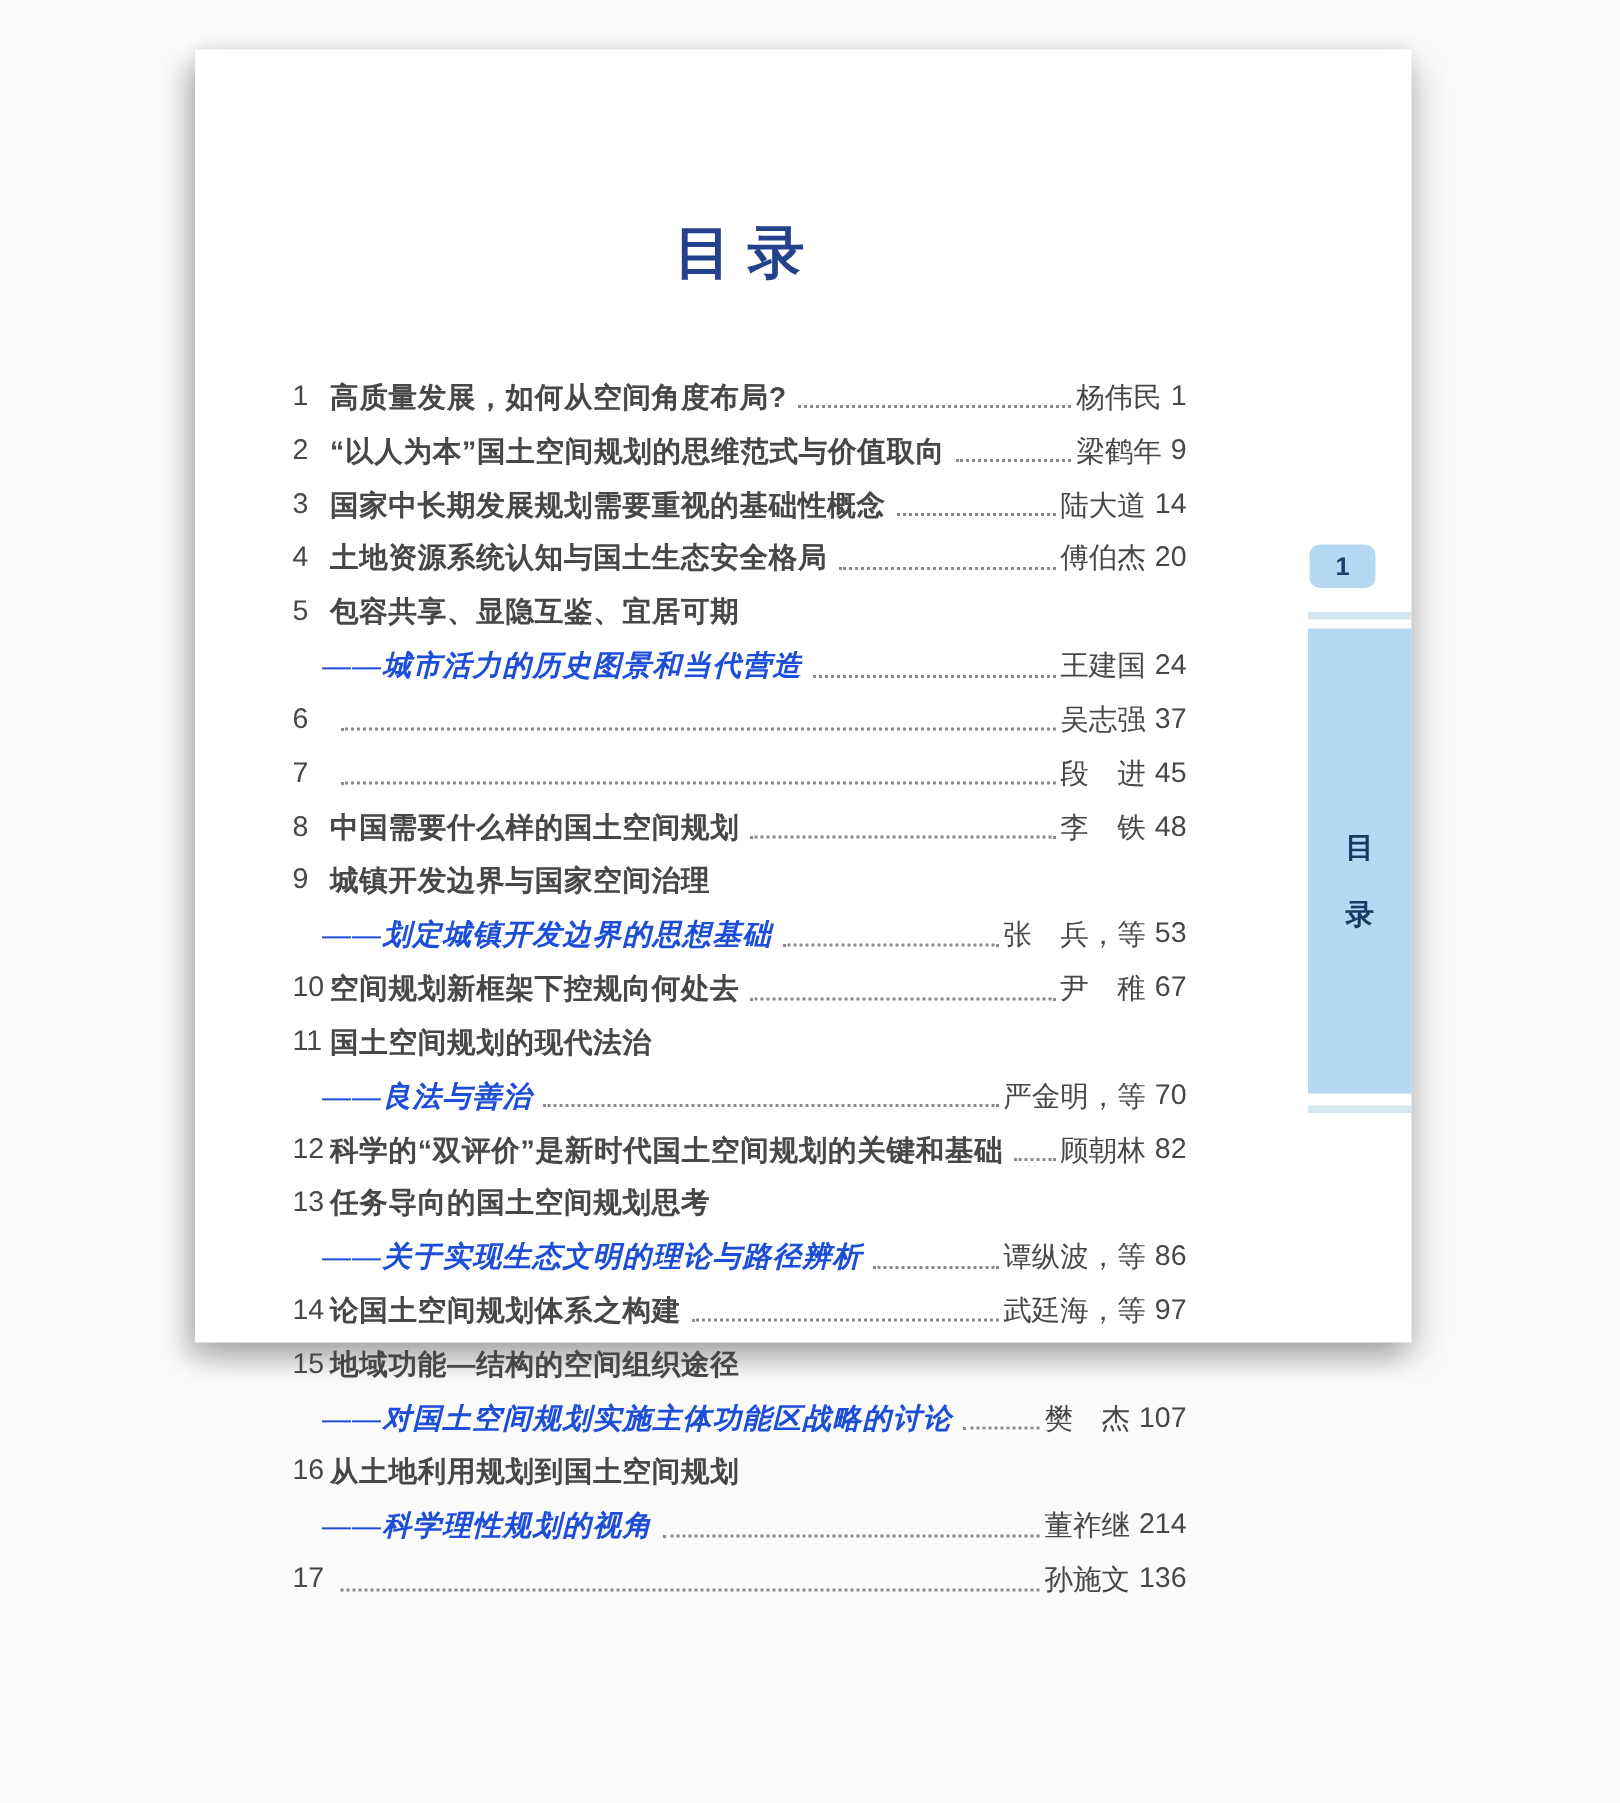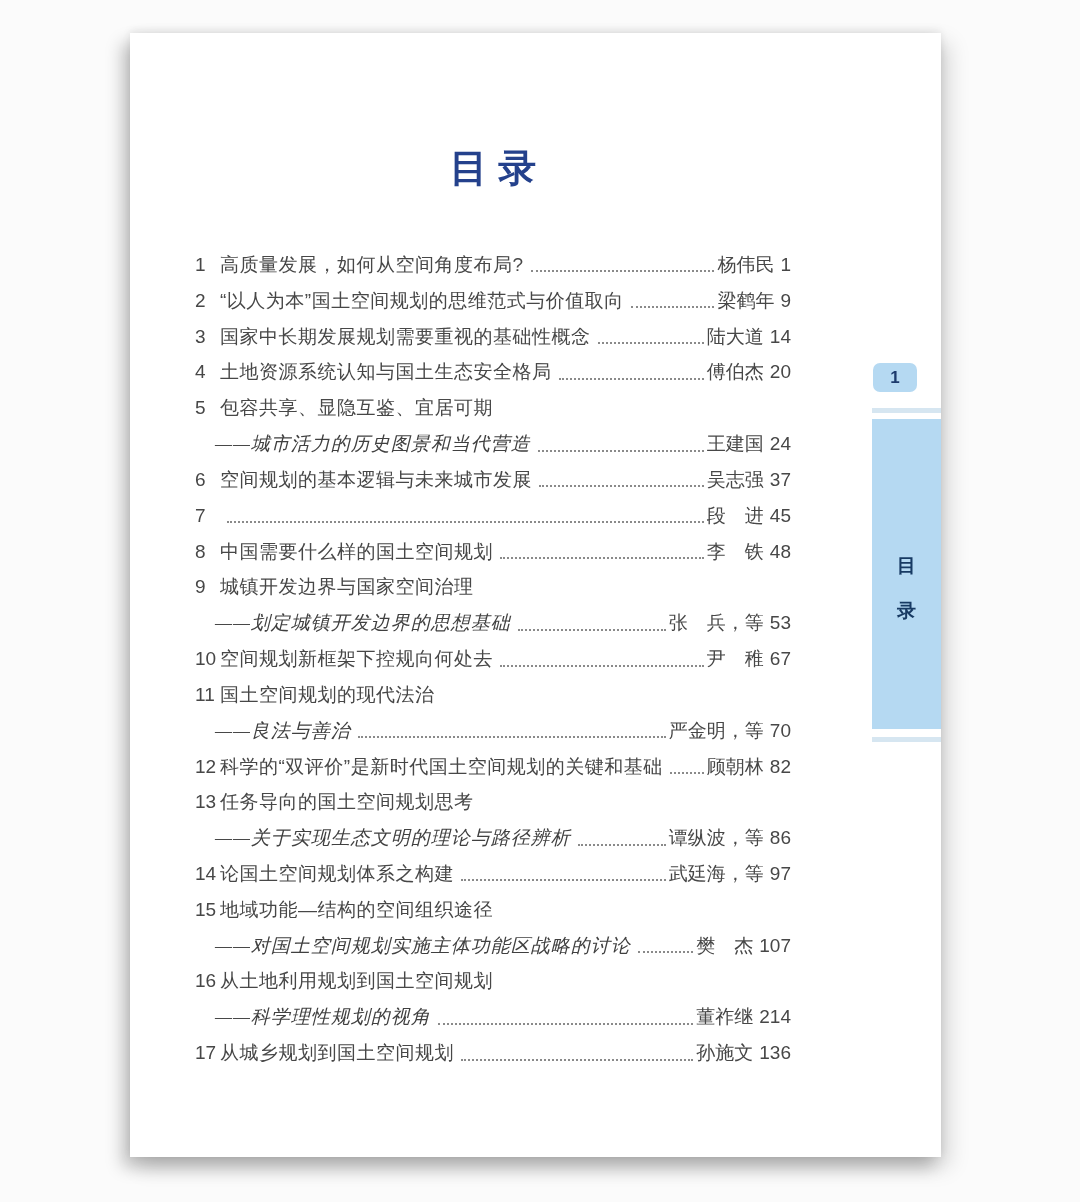--- a/index.html
+++ b/index.html
@@ -5,46 +5,46 @@
   html,body{margin:0;padding:0;}
   body{
     width:1080px;height:1202px;
     background:#fbfbfb;
     position:relative;
     overflow:hidden;
     font-family:"Liberation Sans","DejaVu Sans",sans-serif;
   }
   .page{
     position:absolute;left:130px;top:33px;
-    width:811px;height:1124px;
+    width:811px;height:862px;
     background:#ffffff;
     box-shadow:-8px 10px 16px rgba(0,0,0,.22),
                 8px 10px 20px rgba(0,0,0,.15),
                 0 -3px 8px rgba(0,0,0,.07);
   }
   .toc-title{
     position:absolute;top:110px;left:65px;width:596px;
     margin:0;text-align:center;
     font-size:38px;font-weight:bold;color:#24418c;
     white-space:pre;
   }
   .toc-list{
     position:absolute;left:65px;top:214px;width:596px;
   }
   .toc-row{
     display:flex;align-items:center;
     height:35.83px;
     font-size:19px;color:#474747;
   }
   .num{flex:none;width:25px;}
-  .rtitle{flex:none;white-space:pre;letter-spacing:.5px;}
+  .rtitle{flex:none;white-space:pre;letter-spacing:.5px;font-weight:bold;}
   .toc-row.sub{padding-left:20px;}
   .toc-row.sub .rtitle{
     font-family:"Liberation Serif","DejaVu Serif",serif;
-    font-style:italic;letter-spacing:1px;color:#404040;
+    font-style:italic;letter-spacing:1px;color:#1d4ed8;
   }
   .leader{
     flex:1;min-width:12px;height:13px;
     border-bottom:2px dotted #8a8a8a;
     margin:0 3px 0 7px;
   }
   .author{flex:none;white-space:pre;}
   .pgnum{flex:none;margin-left:6px;}
 
   
@@ -108,21 +108,20 @@
         <span class="rtitle">包容共享、显隐互鉴、宜居可期</span>
       </div>
       <div class="toc-row sub">
         <span class="rtitle">——城市活力的历史图景和当代营造</span>
         <span class="leader"></span>
         <span class="author">王建国</span>
         <span class="pgnum">24</span>
       </div>
       <div class="toc-row">
         <span class="num">6</span>
-        <span class="rtitle">空间规划的基本逻辑与未来城市发展</span>
         <span class="leader"></span>
         <span class="author">吴志强</span>
         <span class="pgnum">37</span>
       </div>
       <div class="toc-row">
         <span class="num">7</span>
         <span class="leader"></span>
         <span class="author">段　进</span>
         <span class="pgnum">45</span>
       </div>
@@ -199,21 +198,20 @@
         <span class="rtitle">从土地利用规划到国土空间规划</span>
       </div>
       <div class="toc-row sub">
         <span class="rtitle">——科学理性规划的视角</span>
         <span class="leader"></span>
         <span class="author">董祚继</span>
         <span class="pgnum">214</span>
       </div>
       <div class="toc-row">
         <span class="num">17</span>
-        <span class="rtitle">从城乡规划到国土空间规划</span>
         <span class="leader"></span>
         <span class="author">孙施文</span>
         <span class="pgnum">136</span>
       </div>
     </div>
 
   <div class="side-tab">
     <span>1</span>
   </div>
   <div class="side-line top"></div>

